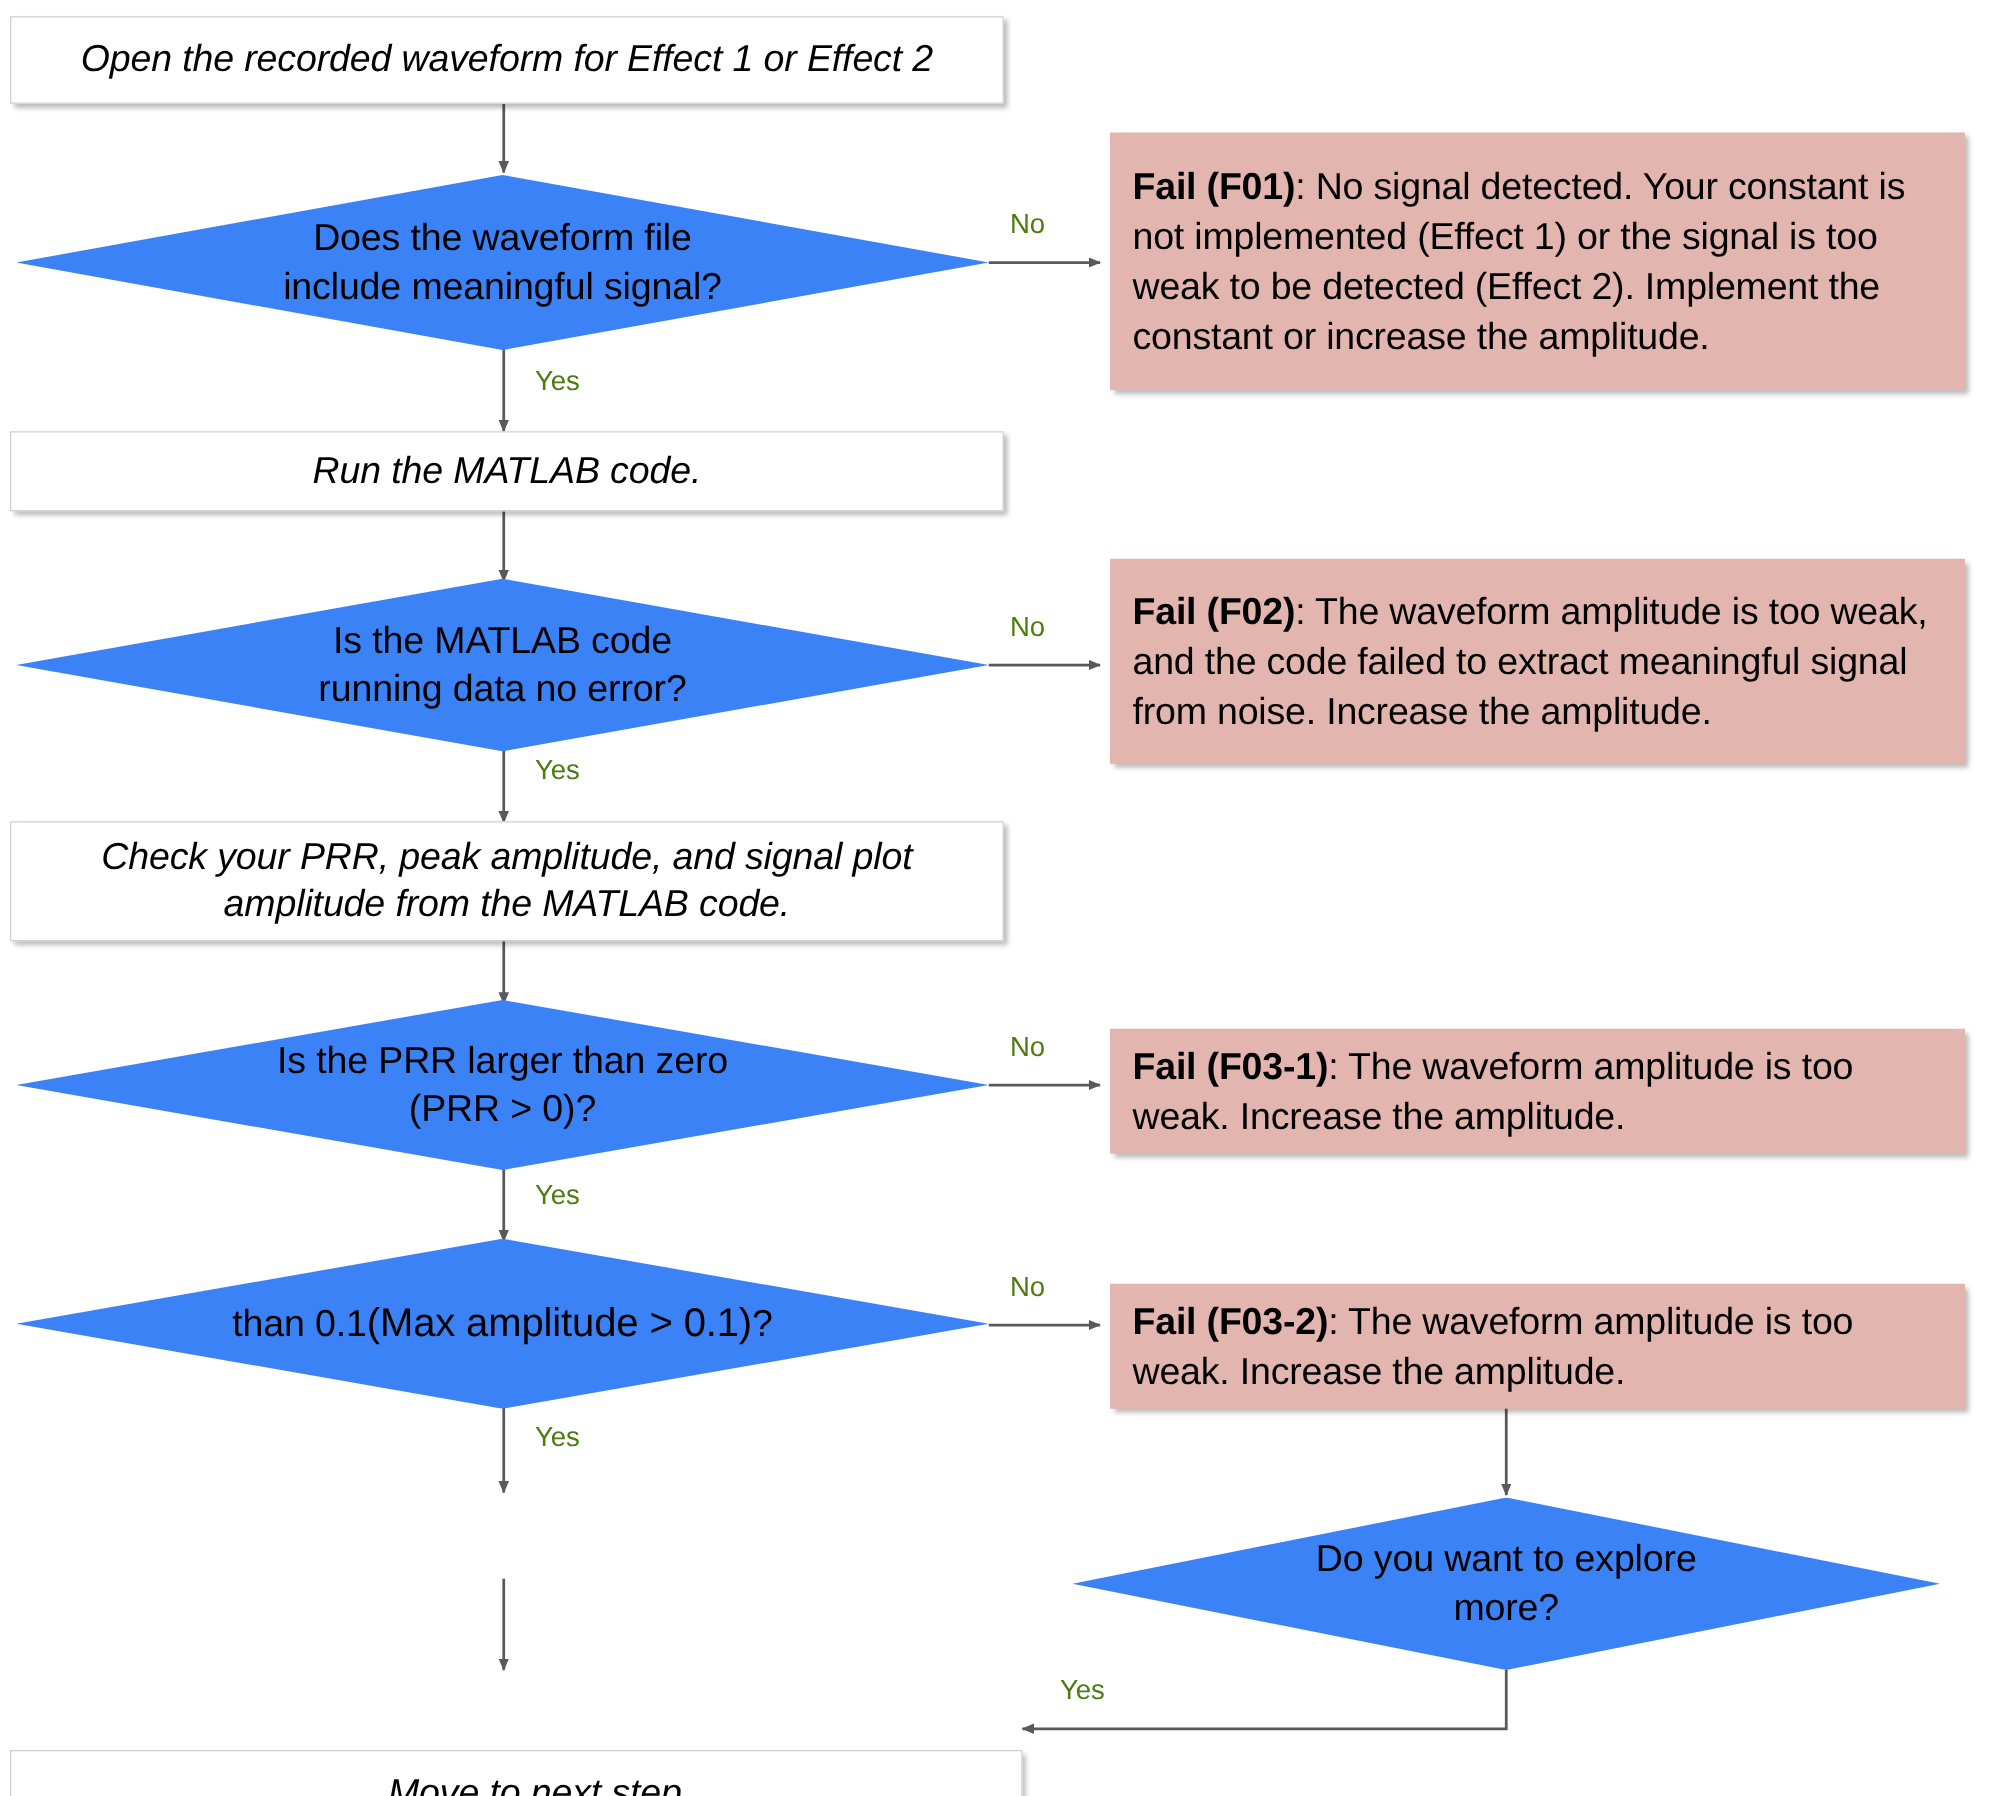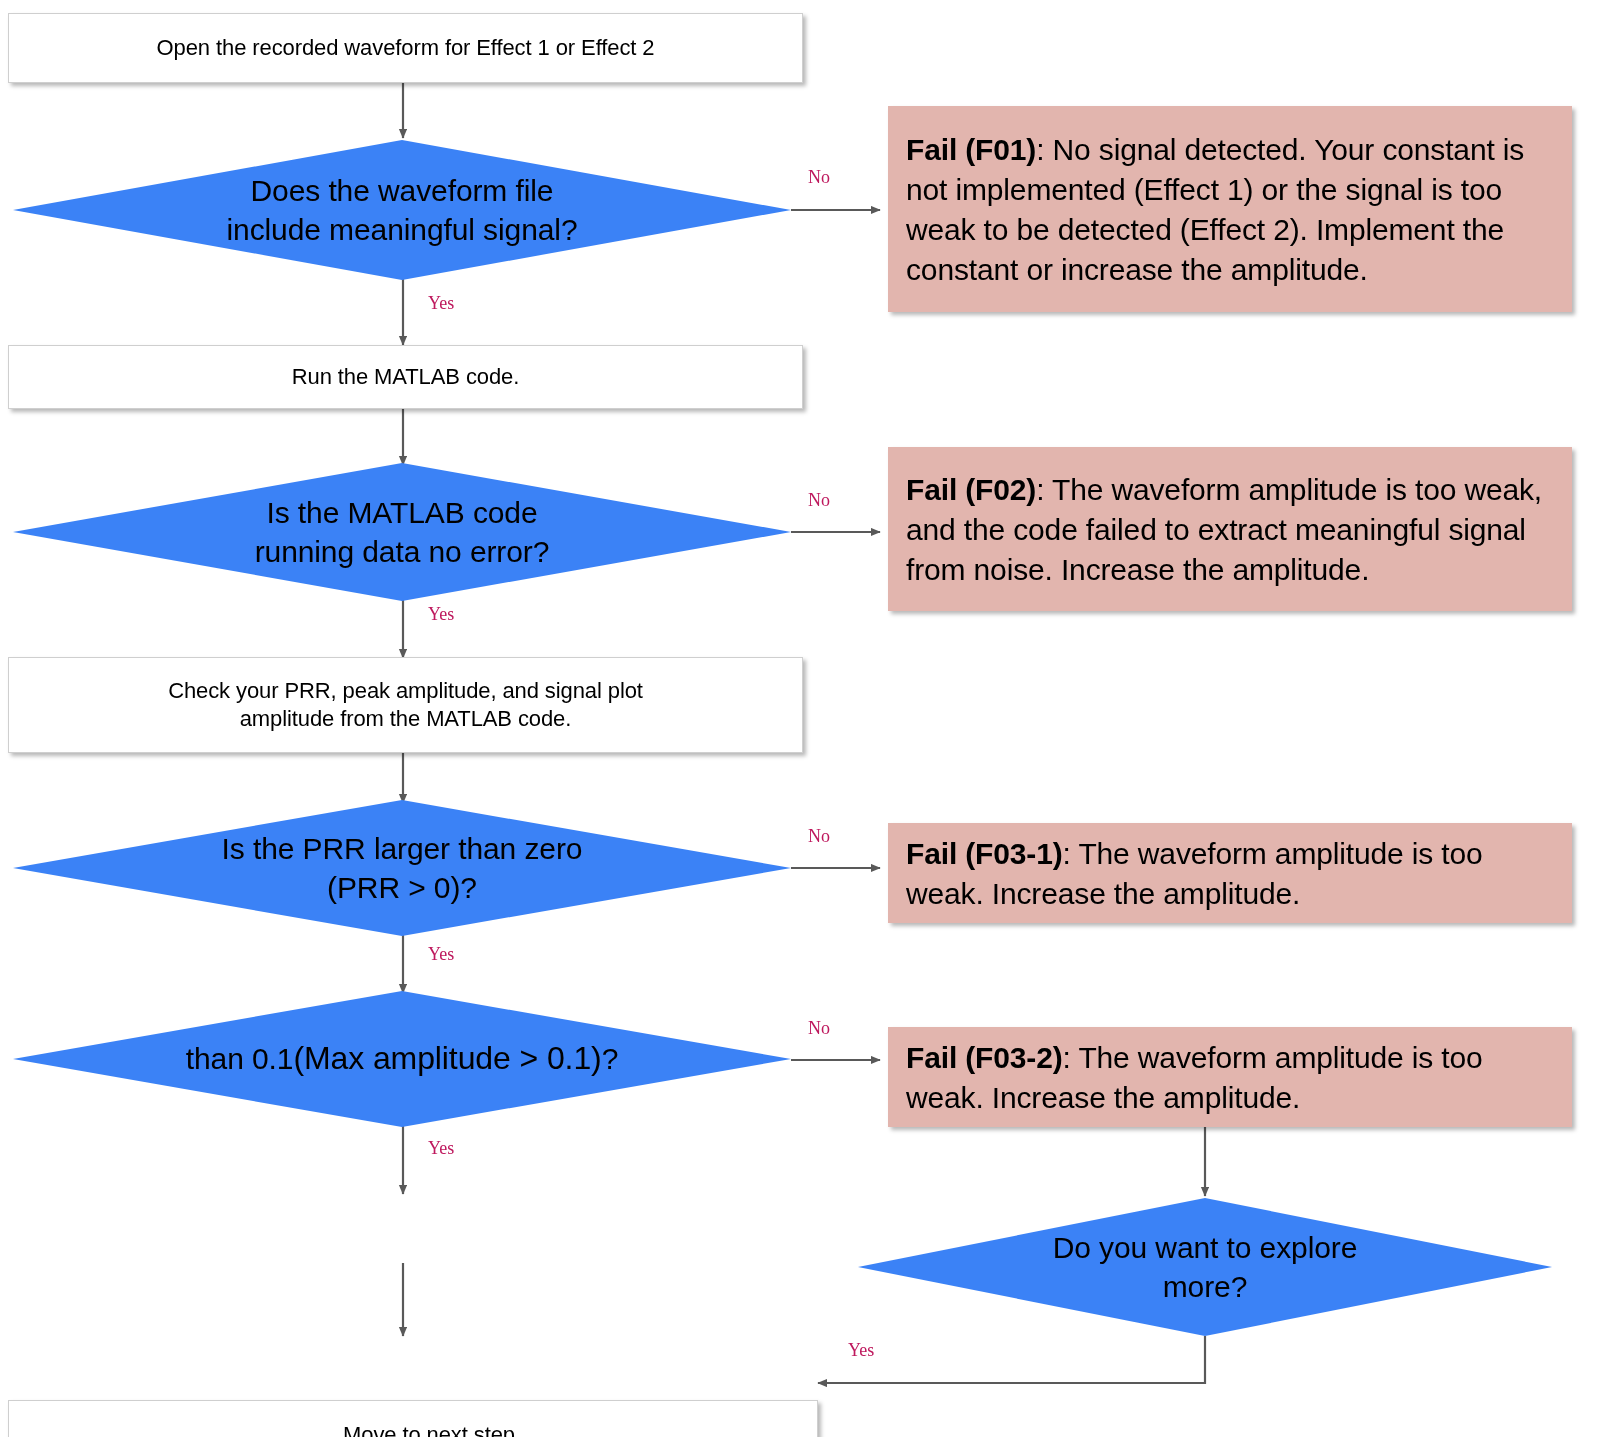--- a/index.html
+++ b/index.html
@@ -36,24 +36,25 @@
     text-align: center;
   }
 
   
   .rect {
     background: #ffffff;
     border: 1px solid #cfcfcf;
     box-shadow: 3px 3px 4px rgba(0,0,0,0.28);
   }
   .rect .txt {
-    font-size: 22px;
+    font-size: 30px;
     line-height: 1.28;
     letter-spacing: -0.1px;
     padding: 0 14px;
+    font-style: italic;
   }
 
   
   .diamond {
     background: #3b82f6;
     clip-path: polygon(50% 0%, 100% 50%, 50% 100%, 0% 50%);
     filter: drop-shadow(3px 3px 3px rgba(0,0,0,0.25));
   }
   .diamond .txt {
     font-size: 30px;
@@ -78,25 +79,24 @@
     line-height: 1.33;
     letter-spacing: -0.15px;
     text-align: left;
     padding: 12px 18px 10px 18px;
   }
   b { font-weight: 700; }
 
   
   .elabel {
     position: absolute;
-    font-size: 18px;
+    font-size: 22px;
     line-height: 1;
-    color: #be185d;
+    color: #4d7c0f;
     white-space: nowrap;
-    font-family: Liberation Serif, serif;
   }
 </style>
 </head>
 <body>
 
 <div id="canvas">
 
   <svg id="edges" viewBox="0 0 1600 1437" width="1600" height="1437" xmlns="http://www.w3.org/2000/svg">
     <defs>
       <marker id="ah" markerWidth="11" markerHeight="11" refX="9.2" refY="4.2" orient="auto" markerUnits="userSpaceOnUse">

